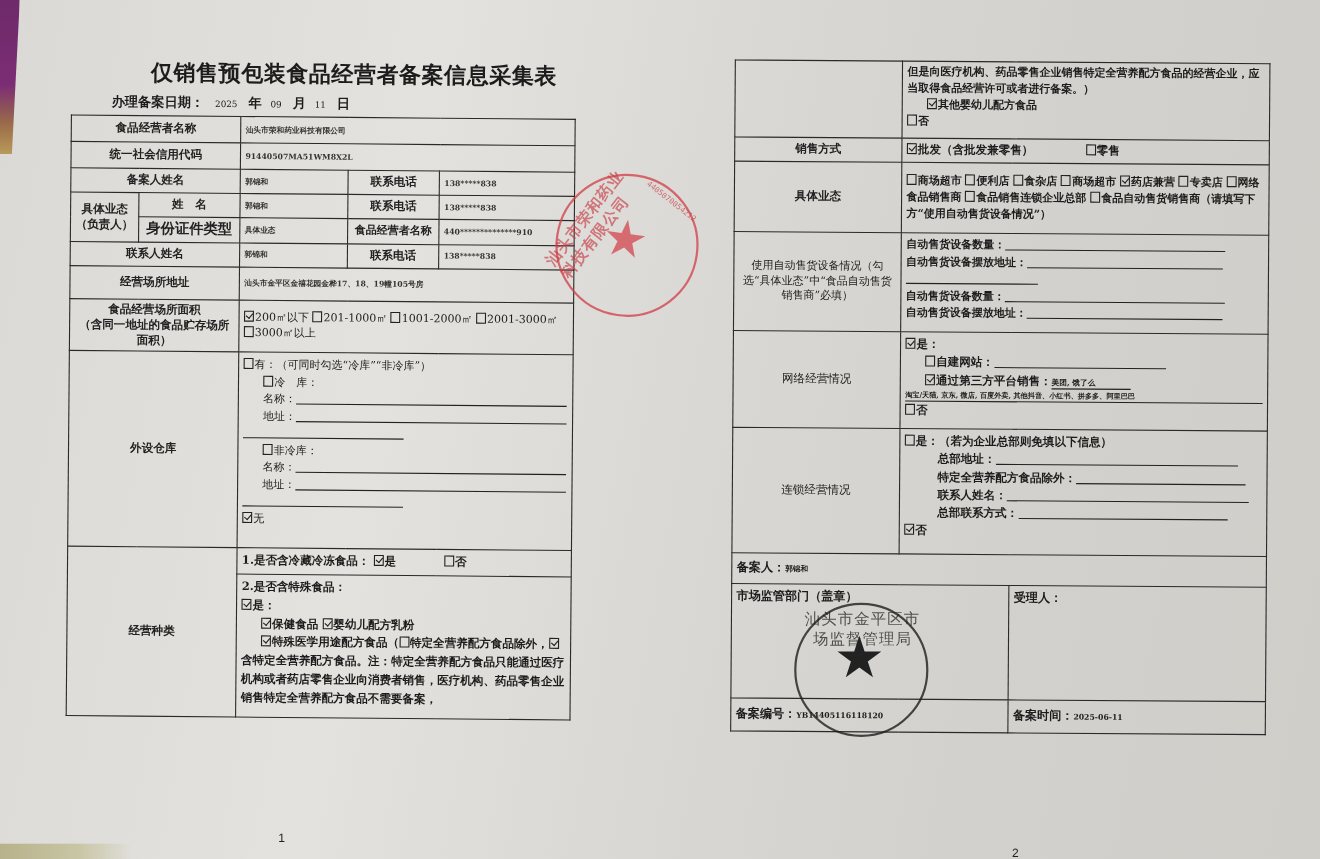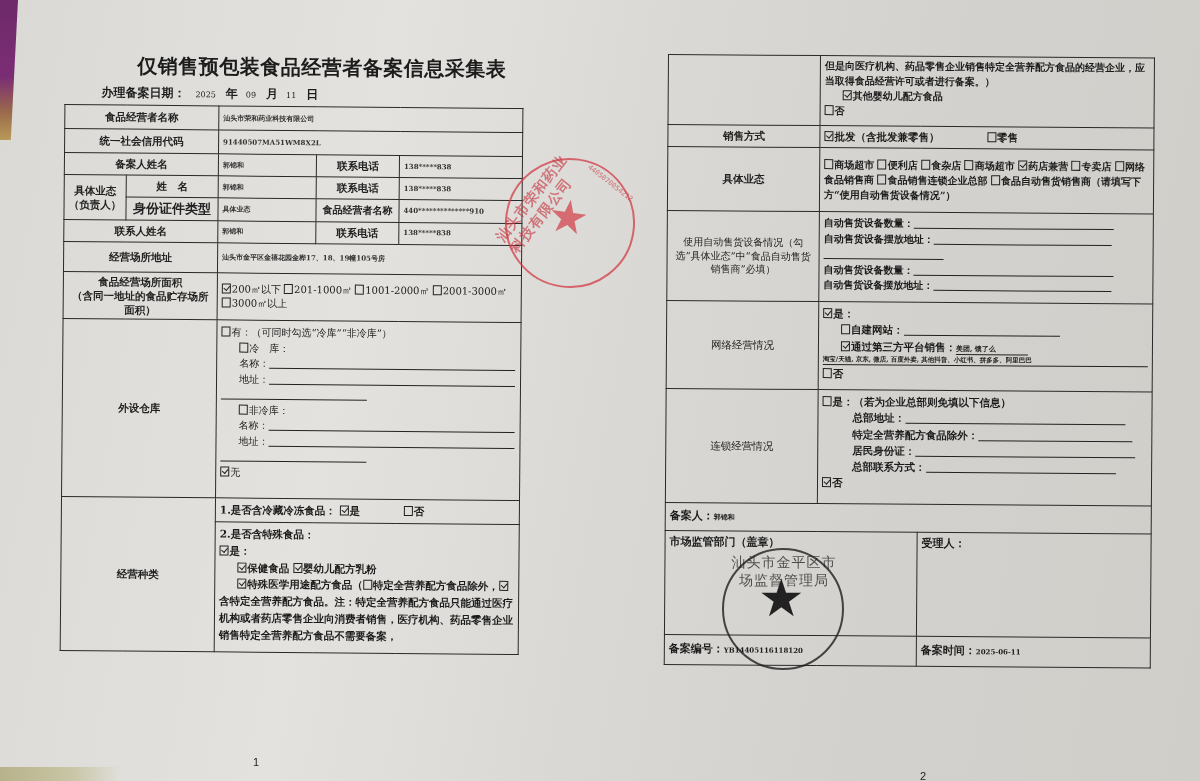--- a/index.html
+++ b/index.html
@@ -290,21 +290,21 @@
           <div class="small" style="border-bottom:1.2px solid #222; font-size:6.5px">淘宝/天猫, 京东, 微店, 百度外卖, 其他抖音、小红书、拼多多、阿里巴巴</div>
           <div><span class="cb"></span><span>否</span></div>
         </td>
       </tr>
       <tr style="height:114px">
         <td class="lbl" style="font-weight:normal">连锁经营情况</td>
         <td colspan="2" style="vertical-align:top; font-size:10.5px; font-weight:bold; line-height:1.55; padding-top:3px">
           <div><span class="cb"></span><span>是：（若为企业总部则免填以下信息）</span></div>
           <div class="indent2"><span>总部地址：</span><span class="line" style="width:220px"></span></div>
           <div class="indent2"><span>特定全营养配方食品除外：</span><span class="line" style="width:154px"></span></div>
-          <div class="indent2"><span>居民身份证：</span><span class="line" style="width:220px"></span></div>
+          <div class="indent2"><span>联系人姓名：</span><span class="line" style="width:220px"></span></div>
           <div class="indent2"><span>总部联系方式：</span><span class="line" style="width:190px"></span></div>
           <div><span class="cb on"></span><span>否</span></div>
         </td>
       </tr>
       <tr style="height:28px">
         <td colspan="3" style="font-size:11px; font-weight:bold">
           <span>备案人：</span><span class="small">郭锦和</span>
         </td>
       </tr>
       <tr style="height:104px">

